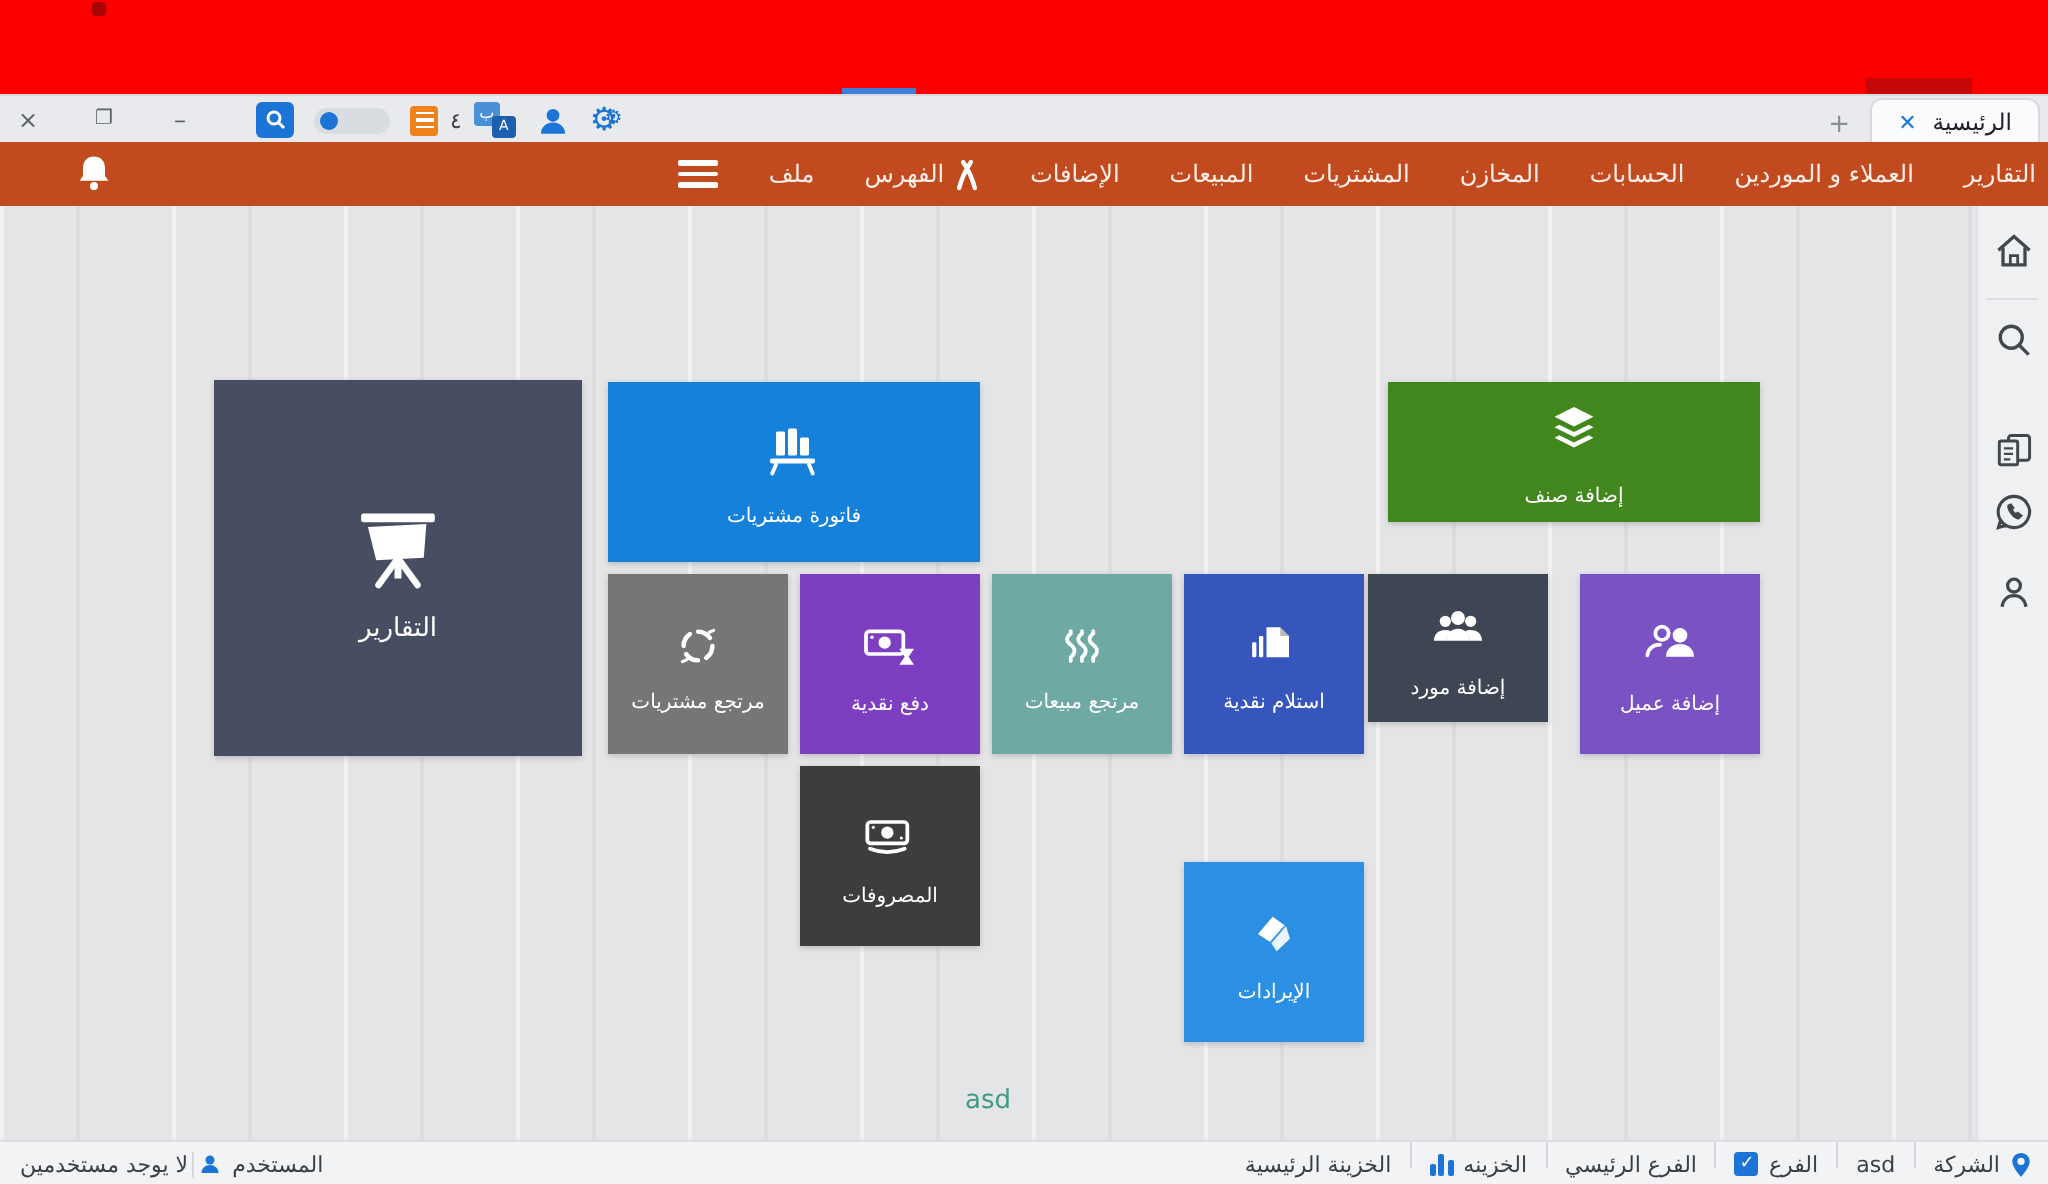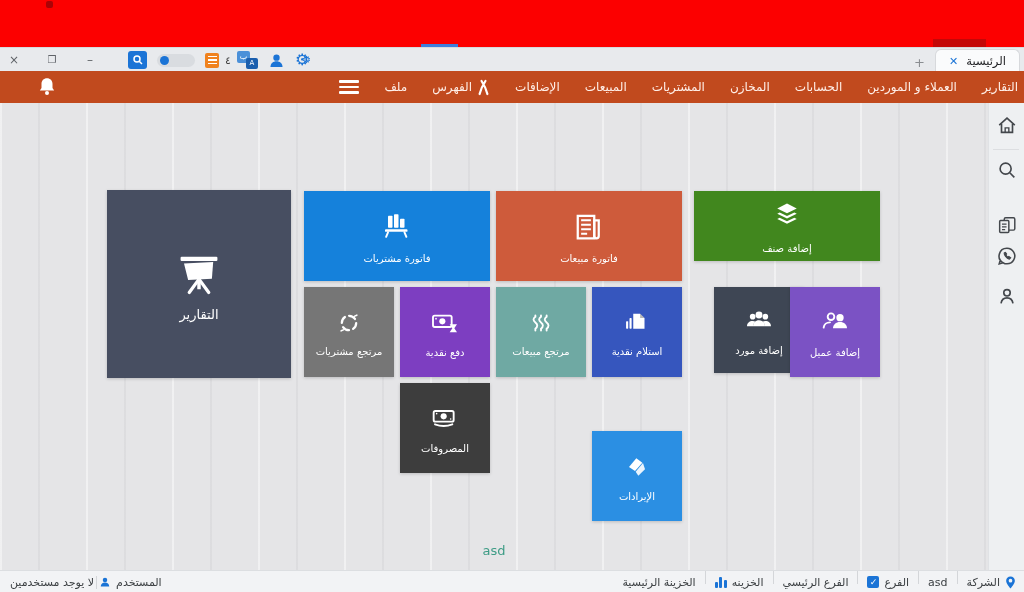--- a/index.html
+++ b/index.html
@@ -53,21 +53,21 @@
   .tile .tlabel { font-size: 10px; direction: rtl; white-space: nowrap; }
   .tile-big .tlabel { font-size: 13px; }
   .t-reports { left: 107px; top: 87px; width: 184px; height: 188px; }
   .t-purchinv { left: 304px; top: 88px; width: 186px; height: 90px; }
   .t-salesinv { left: 496px; top: 88px; width: 186px; height: 90px; }
   .t-additem { left: 694px; top: 88px; width: 186px; height: 70px; }
   .t-purchret { left: 304px; top: 184px; width: 90px; height: 90px; }
   .t-cashpay  { left: 400px; top: 184px; width: 90px; height: 90px; }
   .t-salesret { left: 496px; top: 184px; width: 90px; height: 90px; }
   .t-cashrec  { left: 592px; top: 184px; width: 90px; height: 90px; }
-  .t-addsupp  { left: 714px; top: 184px; width: 90px; height: 86px; }
+  .t-addsupp  { left: 684px; top: 184px; width: 90px; height: 74px; }
   .t-addclient{ left: 790px; top: 184px; width: 90px; height: 90px; }
   .t-expenses { left: 400px; top: 280px; width: 90px; height: 90px; }
   .t-revenues { left: 592px; top: 280px; width: 90px; height: 90px; }
 
   .watermark { position: absolute; left: 0; top: 440px; width: 988px; text-align: center; font-size: 13px; color: #3E9C86; }
 
   
   .sidebar { position: absolute; right: 0; top: 103px; width: 36px; height: 467px; background: #EEF0F2; border-left: 1px solid #E0E2E5; }
   .side-icon { position: absolute; left: 7px; width: 22px; height: 22px; color: #43474C; }
   .side-divider { position: absolute; left: 4px; top: 46px; width: 26px; height: 1px; background: #DCDEE1; }
@@ -186,28 +186,20 @@
     <svg width="36" height="36" viewBox="0 0 48 48" fill="#fff">
       <rect x="12" y="9" width="6" height="16" rx="1"></rect>
       <rect x="20" y="7" width="6" height="18" rx="1"></rect>
       <rect x="28" y="13" width="6" height="12" rx="1"></rect>
       <rect x="8" y="27" width="30" height="3.4" rx="1.2"></rect>
       <path d="M12 31l-2.5 6M34 31l2.5 6" stroke="#fff" stroke-width="2.6" fill="none" stroke-linecap="round"></path>
     </svg>
     <span class="tlabel">فاتورة مشتريات</span>
   </div>
 
-  <div class="tile t-salesinv" style="background: rgb(206, 91, 59);">
-    <svg width="36" height="36" viewBox="0 0 48 48" fill="none" stroke="#fff" stroke-width="3">
-      <path d="M9 9h22v30H9z"></path>
-      <path d="M31 15h6v21c0 2-1.4 3-3 3s-3-1-3-3z"></path>
-      <path d="M13.5 15h13M13.5 21h13M13.5 27h13M13.5 33h8" stroke-width="2.4"></path>
-    </svg>
-    <span class="tlabel">فاتورة مبيعات</span>
-  </div>
 
   <div class="tile t-additem" style="background: rgb(65, 135, 30);">
     <svg width="36" height="36" viewBox="0 0 48 48" fill="#fff">
       <path d="M24 6l13 6.5L24 19 11 12.5z"></path>
       <path d="M11 19.5l13 6.5 13-6.5-3.2-1.6L24 22.7l-9.8-4.8z"></path>
       <path d="M11 26.5l13 6.5 13-6.5-3.2-1.6L24 29.7l-9.8-4.8z"></path>
     </svg>
     <span class="tlabel">إضافة صنف</span>
   </div>
 

